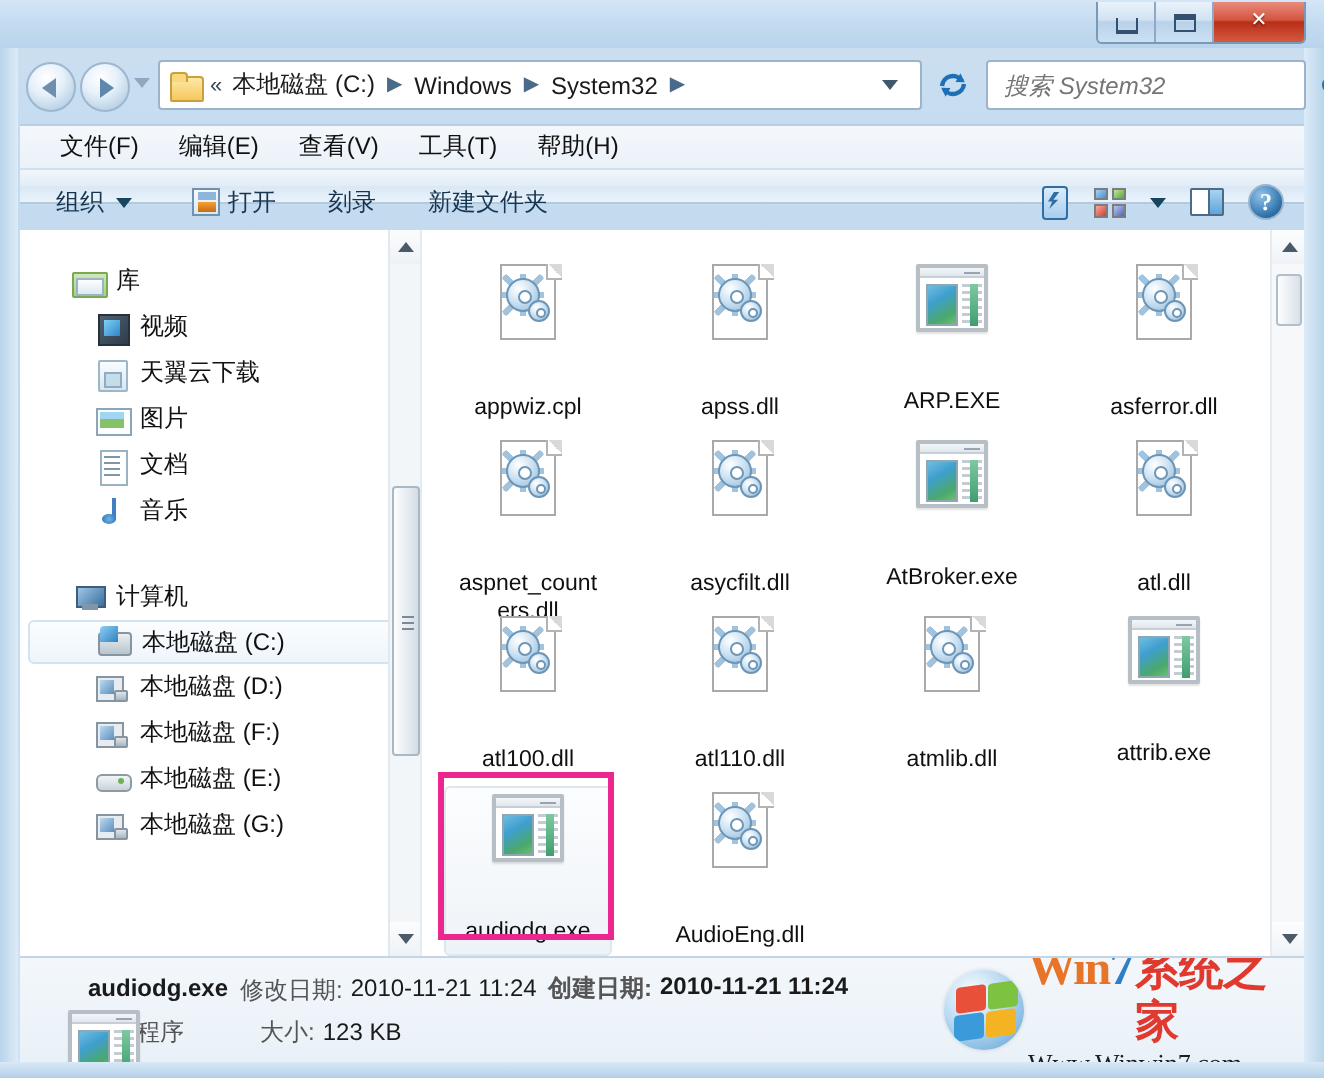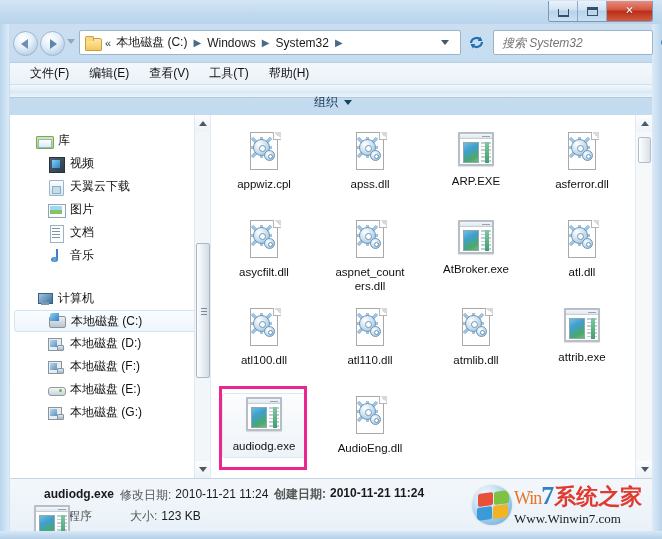--- a/index.html
+++ b/index.html
@@ -171,22 +171,21 @@
     font-size: 12px; color: #111; padding: 2px 10px; cursor: default; white-space: nowrap;
   }
 
   
   #cmdbar {
     position: absolute; left: 10px; top: 84px; width: 642px; height: 14px;
     background: linear-gradient(to bottom,#f0f6fb 0%,#e3edf7 48%,#d9e8f5 52%,#eaf3fb 100%);
     border-top: 1px solid #cfe0ee;
     border-bottom: 1px solid #b4c9dc;
     display: flex; align-items: center;
-    padding: 6px 6px 0 10px;
-    flex-direction: column;
+    padding: 16px 6px 0 10px;
   }
   .cmdbtn {
     font-size: 12px; color: #173550; padding: 3px 8px; cursor: default;
     display: flex; align-items: center; gap: 4px; white-space: nowrap;
   }
   .cmd-caret {
     width: 0; height: 0;
     border-left: 4px solid transparent;
     border-right: 4px solid transparent;
     border-top: 5px solid #17445f;
@@ -340,21 +339,21 @@
     line-height: 14px; max-width: 74px; word-break: break-all;
     margin-top: 5px;
   }
   .fileitem.selected .fi-inner {
     background: linear-gradient(to bottom,#fcfdfe,#eef3f8);
     border: 1px solid #dfe7ee;
     border-radius: 3px;
   }
   .fi-inner {
     display:flex; flex-direction:column; align-items:center;
-    padding: 3px 4px 4px 4px; width: 84px;
+    padding: 3px 4px 4px 4px; width: 84px; gap: 20px;
   }
   .hl-box {
     position: absolute;
     border: 3px solid #ec268f;
     left: 8px; top: -1px; width: 88px; height: 84px;
     pointer-events: none;
   }
 
   
   .ic-dll {
@@ -474,21 +473,21 @@
     box-shadow: 0 0 2px rgba(0,0,0,.15);
     overflow: hidden;
   }
   #wm-orb i { position: absolute; width: 15px; height: 13px; border-radius: 2px; transform: skewY(-8deg); }
   #wm-orb i:nth-child(1){ left:6px;  top:8px;  background:#e8503a; }
   #wm-orb i:nth-child(2){ left:22px; top:6px;  background:#7ec242; }
   #wm-orb i:nth-child(3){ left:5px;  top:22px; background:#3b9ad9; }
   #wm-orb i:nth-child(4){ left:21px; top:20px; background:#f4b323; }
   #wm-text { display: flex; flex-direction: column; }
   #wm-line1 { display: flex; align-items: baseline; }
-  .wm-win { font-size: 18px; font-weight: normal; color: #e8742a; font-family:"Liberation Serif", serif; letter-spacing:-1px; line-height:26px; }
+  .wm-win { font-size: 24px; font-weight: bold; color: #e8742a; font-family:"Liberation Serif", serif; letter-spacing:-1px; line-height:26px; }
   .wm-7   { font-size: 26px; font-weight: bold; color: #2f7fc4; font-family:"Liberation Serif", serif; line-height:26px; }
   .wm-cn  { font-size: 22px; font-weight: bold; color: #e03a2f; line-height:26px; letter-spacing:0px; }
   #wm-line2 { font-size: 13px; color: #1c1c1c; font-family:"Liberation Serif", serif; letter-spacing:0px; }
 </style>
 </head>
 <body>
 
 <div id="window">
 
   <div id="glass-left"></div>
@@ -728,33 +727,33 @@
           </div>
           <div class="fileitem">
             <span class="fi-inner">
               <span class="ic-dll">
                 <span class="page"></span>
                 <span class="fold"></span>
                 <span class="gear-teeth"></span>
                 <span class="gear big"></span>
                 <span class="gear sm"></span>
               </span>
-              <span class="fi-label">asycfilt.dll</span>
+              <span class="fi-label">aspnet_counters.dll</span>
             </span>
           </div>
           <div class="fileitem">
             <span class="fi-inner">
               <span class="ic-dll">
                 <span class="page"></span>
                 <span class="fold"></span>
                 <span class="gear-teeth"></span>
                 <span class="gear big"></span>
                 <span class="gear sm"></span>
               </span>
-              <span class="fi-label">aspnet_counters.dll</span>
+              <span class="fi-label">asycfilt.dll</span>
             </span>
           </div>
           <div class="fileitem">
             <span class="fi-inner">
               <span class="ic-exe">
                 <span class="win">
                   <span class="tbar"></span>
                   <span class="blue"></span>
                   <span class="lines"></span>
                   <span class="grn"></span>

